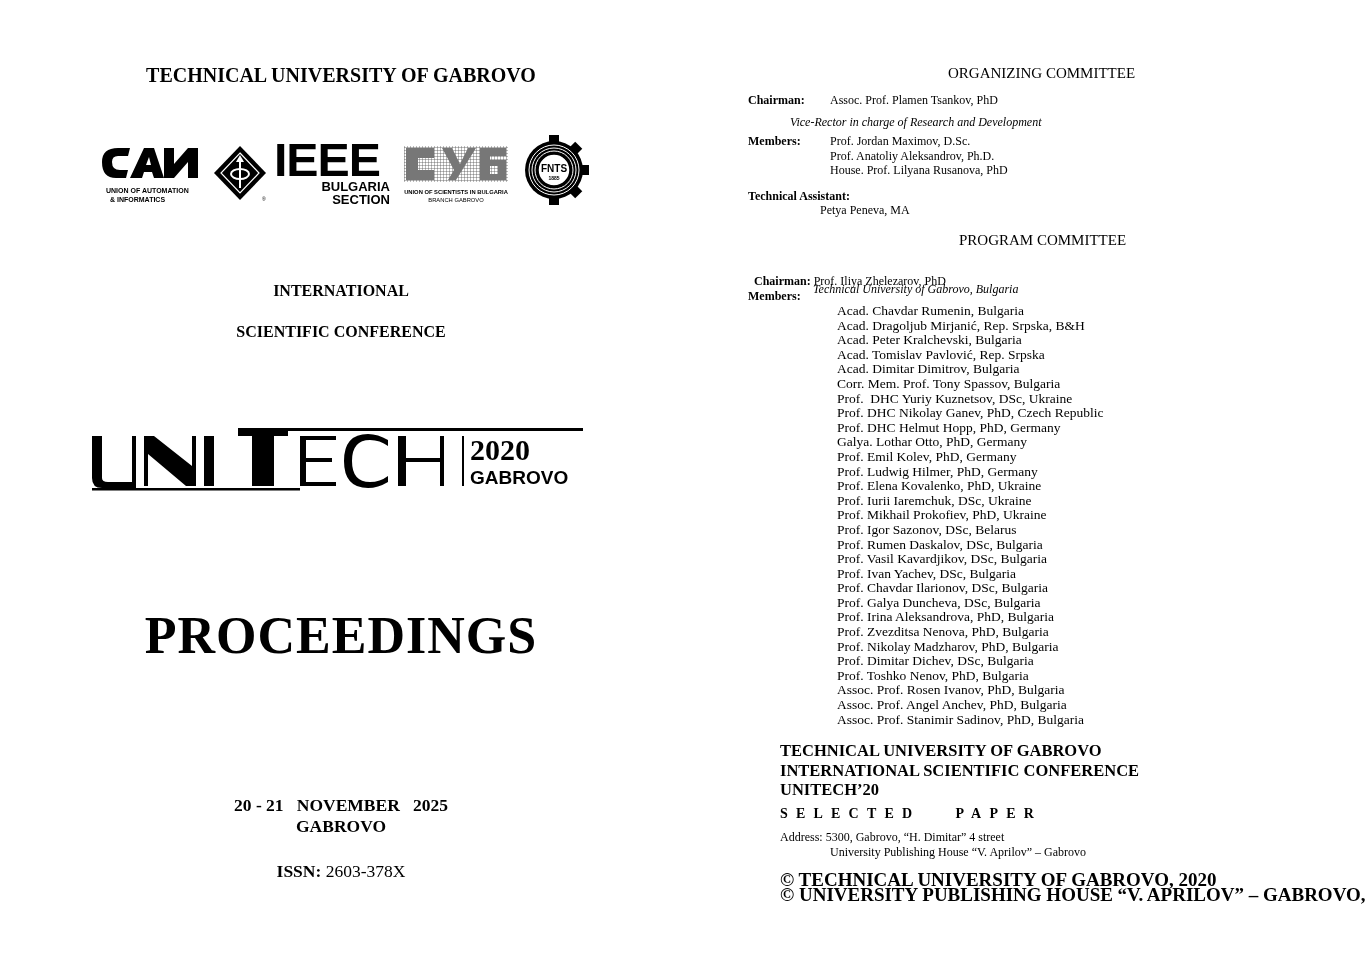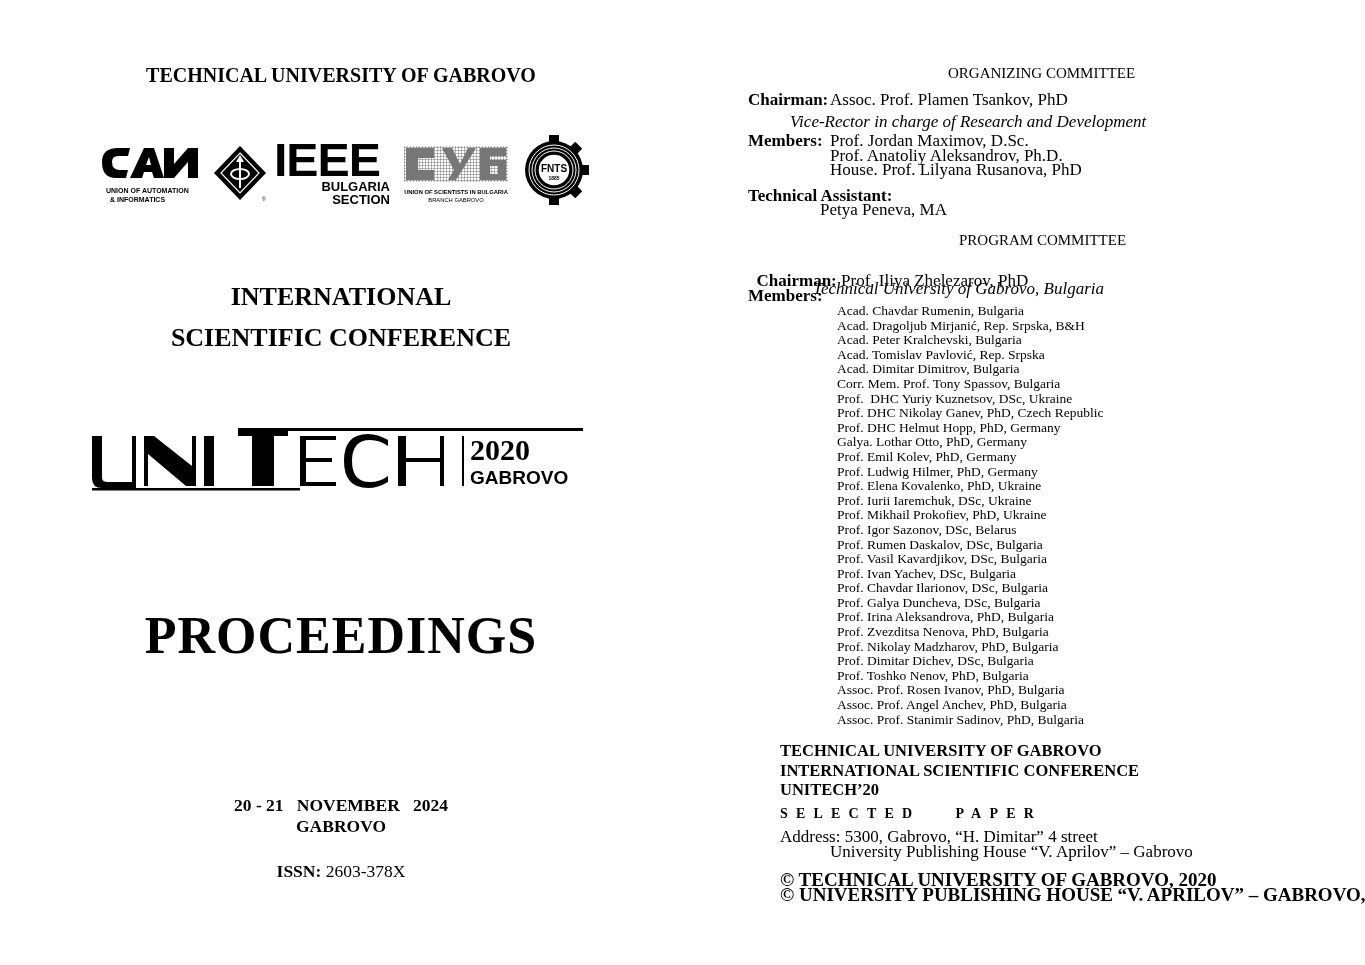--- a/index.html
+++ b/index.html
@@ -6,28 +6,28 @@
     body {
       width: 1365px; height: 965px; position: relative; overflow: hidden;
       font-family: "Liberation Serif", "DejaVu Serif", serif; color: #000;
     }
     .abs { position: absolute; }
     .bold { font-weight: bold; }
 
     
     #uni-title { left: 0; width: 682px; top: 64px; font-size: 20px; font-weight: bold; text-align: center; }
     #logos { left: 96px; top: 134px; width: 495px; height: 76px; }
-    .intl { left: 0; width: 682px; font-size: 26px; font-weight: bold; text-align: center; }
+    .intl { left: 0; width: 682px; font-size: 16px; font-weight: bold; text-align: center; }
     #unitech-logo { left: 88px; top: 418px; width: 510px; height: 80px; }
     #proceedings { left: 0; width: 682px; top: 606px; font-size: 52px; font-weight: bold; text-align: center; letter-spacing: 1px; }
     .dates { left: 0; width: 682px; font-size: 17.5px; font-weight: bold; text-align: center; white-space: pre; }
     #issn { left: 0; width: 682px; top: 861px; font-size: 17.5px; text-align: center; }
 
     
-    .rp { font-size: 17px; line-height: 14.6px; white-space: pre; }
+    .rp { font-size: 12px; line-height: 14.6px; white-space: pre; }
     .sec-title { font-size: 15px; font-weight: normal; margin-left: 31px; }
     .ital { font-style: italic; margin-top: 8px; }
     .member-list { left: 837px; top: 304px; font-size: 13.5px; line-height: 14.6px; }
     .member-list div { white-space: pre; }
     .pub-title { left: 780px; top: 741px; font-size: 16.5px; font-weight: bold; line-height: 19.5px; }
     .selected { left: 780px; top: 806px; font-size: 14px; font-weight: bold; letter-spacing: 8.2px; white-space: pre; }
     .copy { font-size: 19px; font-weight: bold; white-space: pre; }
   </style>
 </head>
 <body>
@@ -131,21 +131,21 @@
     <path d="M310 18 L318 18 L318 40 L352 40 L352 18 L356 18 L356 68 L352 68 L352 44 L318 44 L318 68 L310 68 Z" fill="#000"></path>
     <rect x="374" y="18" width="2" height="50" fill="#000"></rect>
 
     <text x="382" y="42" font-size="30" font-weight="bold" font-family="Liberation Serif, serif" fill="#000">2020</text>
     <text x="382" y="66" font-size="19" font-weight="bold" font-family="Liberation Sans, sans-serif" fill="#000">GABROVO</text>
   </svg>
 </div>
 
 <div class="abs" id="proceedings">PROCEEDINGS</div>
 
-<div class="abs dates" style="top:795px;">20 - 21   NOVEMBER   2024</div>
+<div class="abs dates" style="top:795px;">20 - 21   NOVEMBER   2025</div>
 <div class="abs dates" style="top:816px;">GABROVO</div>
 
 <div class="abs" id="issn">
   <span class="bold">ISSN:</span><span> 2603-378X</span>
 </div>
 
 <div class="abs sec-title" style="left:917px; top:65px;">ORGANIZING COMMITTEE</div>
 
 <div class="abs rp bold" style="left:748px; top:93px;">Chairman:</div>
 <div class="abs rp" style="left:830px; top:93px;">Assoc. Prof. Plamen Tsankov, PhD</div>

